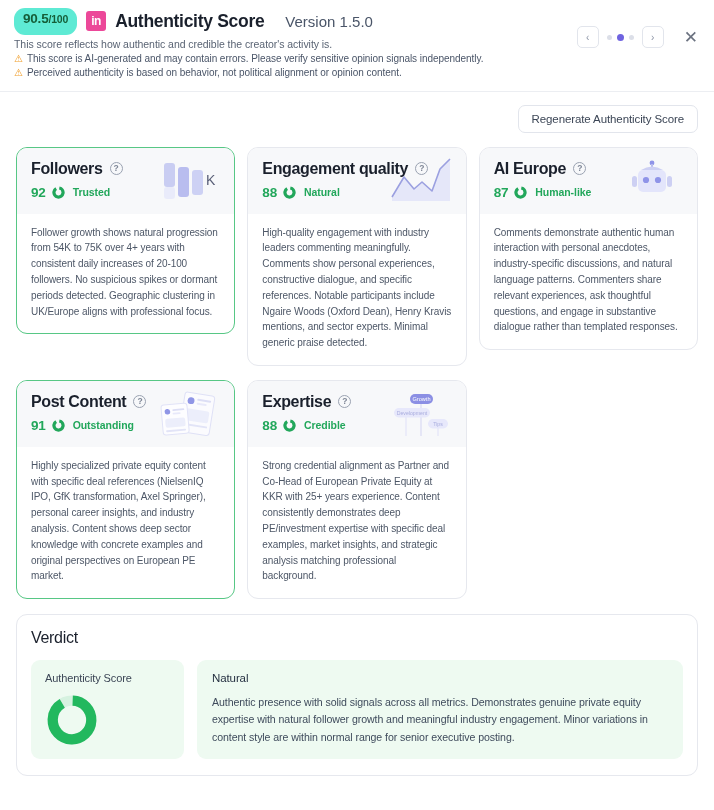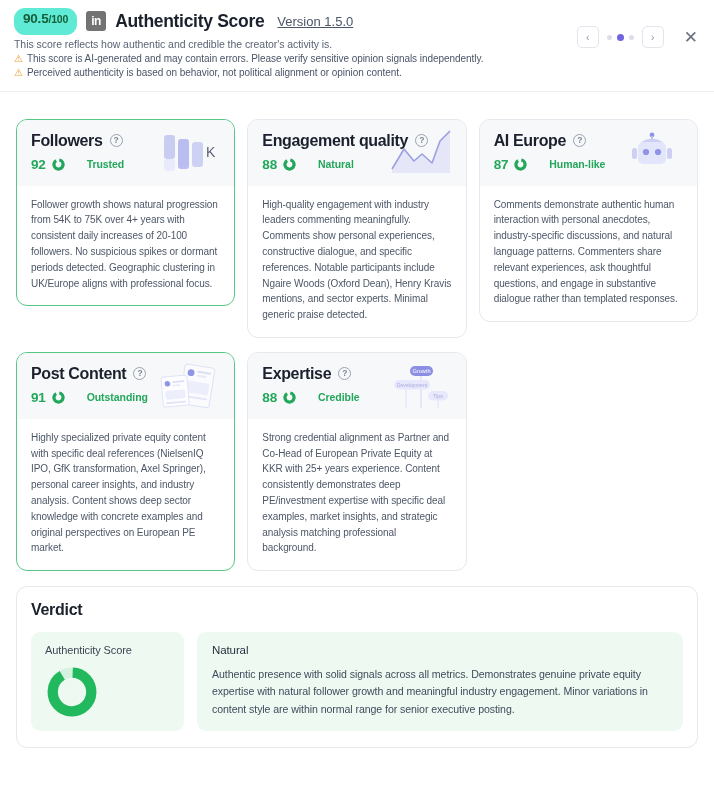--- a/index.html
+++ b/index.html
@@ -17,27 +17,27 @@
   .title-row { display: flex; align-items: center; gap: 9px; }
   .score-badge {
     background: #5eead4; color: #155e38;
     border-radius: 11px; padding: 3px 9px 8px 9px;
     font-size: 13.5px; font-weight: 700; letter-spacing: -0.2px;
     white-space: nowrap; line-height: 1.15;
   }
   .score-badge .den { font-size: 10.5px; font-weight: 700; }
   .li-logo {
     width: 20px; height: 20px; border-radius: 3px;
-    background: #737373; color: #fff;
+    background: #ec4899; color: #fff;
     font-size: 12px; font-weight: 700; line-height: 20px;
     text-align: center; font-family: "Liberation Sans", sans-serif;
     letter-spacing: -0.5px;
   }
   .main-title { font-size: 17.5px; font-weight: 700; color: #1a202c; letter-spacing: -0.3px; }
-  .version { font-size: 13px; color: #4a5568; font-weight: 400; margin-left: 4px; text-decoration: underline; }
+  .version { font-size: 15px; color: #4a5568; font-weight: 400; margin-left: 12px; }
 
   .subtitle { font-size: 10.5px; color: #5a6474; margin-top: 3px; letter-spacing: -0.05px; }
   .warn-line { font-size: 10px; color: #4a5568; margin-top: 3px; display: flex; align-items: flex-start; gap: 4px; letter-spacing: -0.05px; }
   .warn-ico { color: #f0a030; font-size: 10px; line-height: 1.15; flex: none; }
 
   .nav-cluster {
     position: absolute; right: 16px; top: 26px;
     display: flex; align-items: center; gap: 8px;
   }
   .nav-btn {
@@ -84,37 +84,37 @@
     display: flex; align-items: center; gap: 7px; letter-spacing: -0.35px;
   }
   .help-ico {
     width: 13px; height: 13px; border-radius: 50%;
     border: 1.2px solid #9aa2b1; color: #7d8595;
     font-size: 8.5px; line-height: 11px; text-align: center;
     font-weight: 700; flex: none; cursor: pointer;
   }
   .score-row { display: flex; align-items: center; gap: 6px; margin-top: 7px; }
   .score-num { font-size: 13.5px; font-weight: 700; color: #22a75b; letter-spacing: -0.2px; }
-  .score-label { font-size: 10.5px; font-weight: 600; color: #22a75b; margin-left: 16px; letter-spacing: -0.05px; }
+  .score-label { font-size: 10.5px; font-weight: 600; color: #22a75b; margin-left: 2px; letter-spacing: -0.05px; }
   .ring { width: 13px; height: 13px; flex: none; }
 
   .card-art { position: absolute; right: 12px; top: 9px; width: 66px; height: 48px; }
 
   .card-body {
     padding: 11px 14px 14px 14px;
     font-size: 10px; line-height: 1.58; color: #4d5767;
     letter-spacing: -0.08px;
   }
 
   
   .verdict {
     margin: 15px 16px 0 16px; border: 1px solid #e6e8ee; border-radius: 11px;
     padding: 14px 14px 16px 14px; background: #fff;
   }
-  .verdict-title { font-size: 16px; font-weight: 700; color: #1a202c; letter-spacing: -0.3px; }
+  .verdict-title { font-size: 16px; font-weight: 400; color: #1a202c; letter-spacing: -0.3px; }
   .verdict-row { display: flex; gap: 13px; margin-top: 13px; align-items: stretch; }
   .vbox-left {
     background: #eefaf1; border-radius: 9px; padding: 12px 14px 12px 14px;
     width: 153px; flex: none;
   }
   .vbox-left-label { font-size: 11px; color: #3c4656; letter-spacing: -0.1px; }
   .donut-row { display: flex; align-items: center; gap: 8px; margin-top: 9px; }
   .vbox-right {
     background: #eefaf1; border-radius: 9px; padding: 12px 15px 12px 15px; flex: 1;
   }
@@ -158,20 +158,23 @@
         <span class="dot"></span>
       </div>
       <div class="nav-btn">›</div>
       <div class="close-x">✕</div>
     </div>
   </div>
 
   <div class="divider"></div>
 
   <div class="actions">
+    <div class="btn">
+      <span>Regenerate Authenticity Score</span>
+    </div>
   </div>
 
   <div class="grid">
 
     <div class="card highlight">
       <div class="card-head">
         <div class="card-title">
           <span>Followers</span>
           <span class="help-ico">?</span>
         </div>

